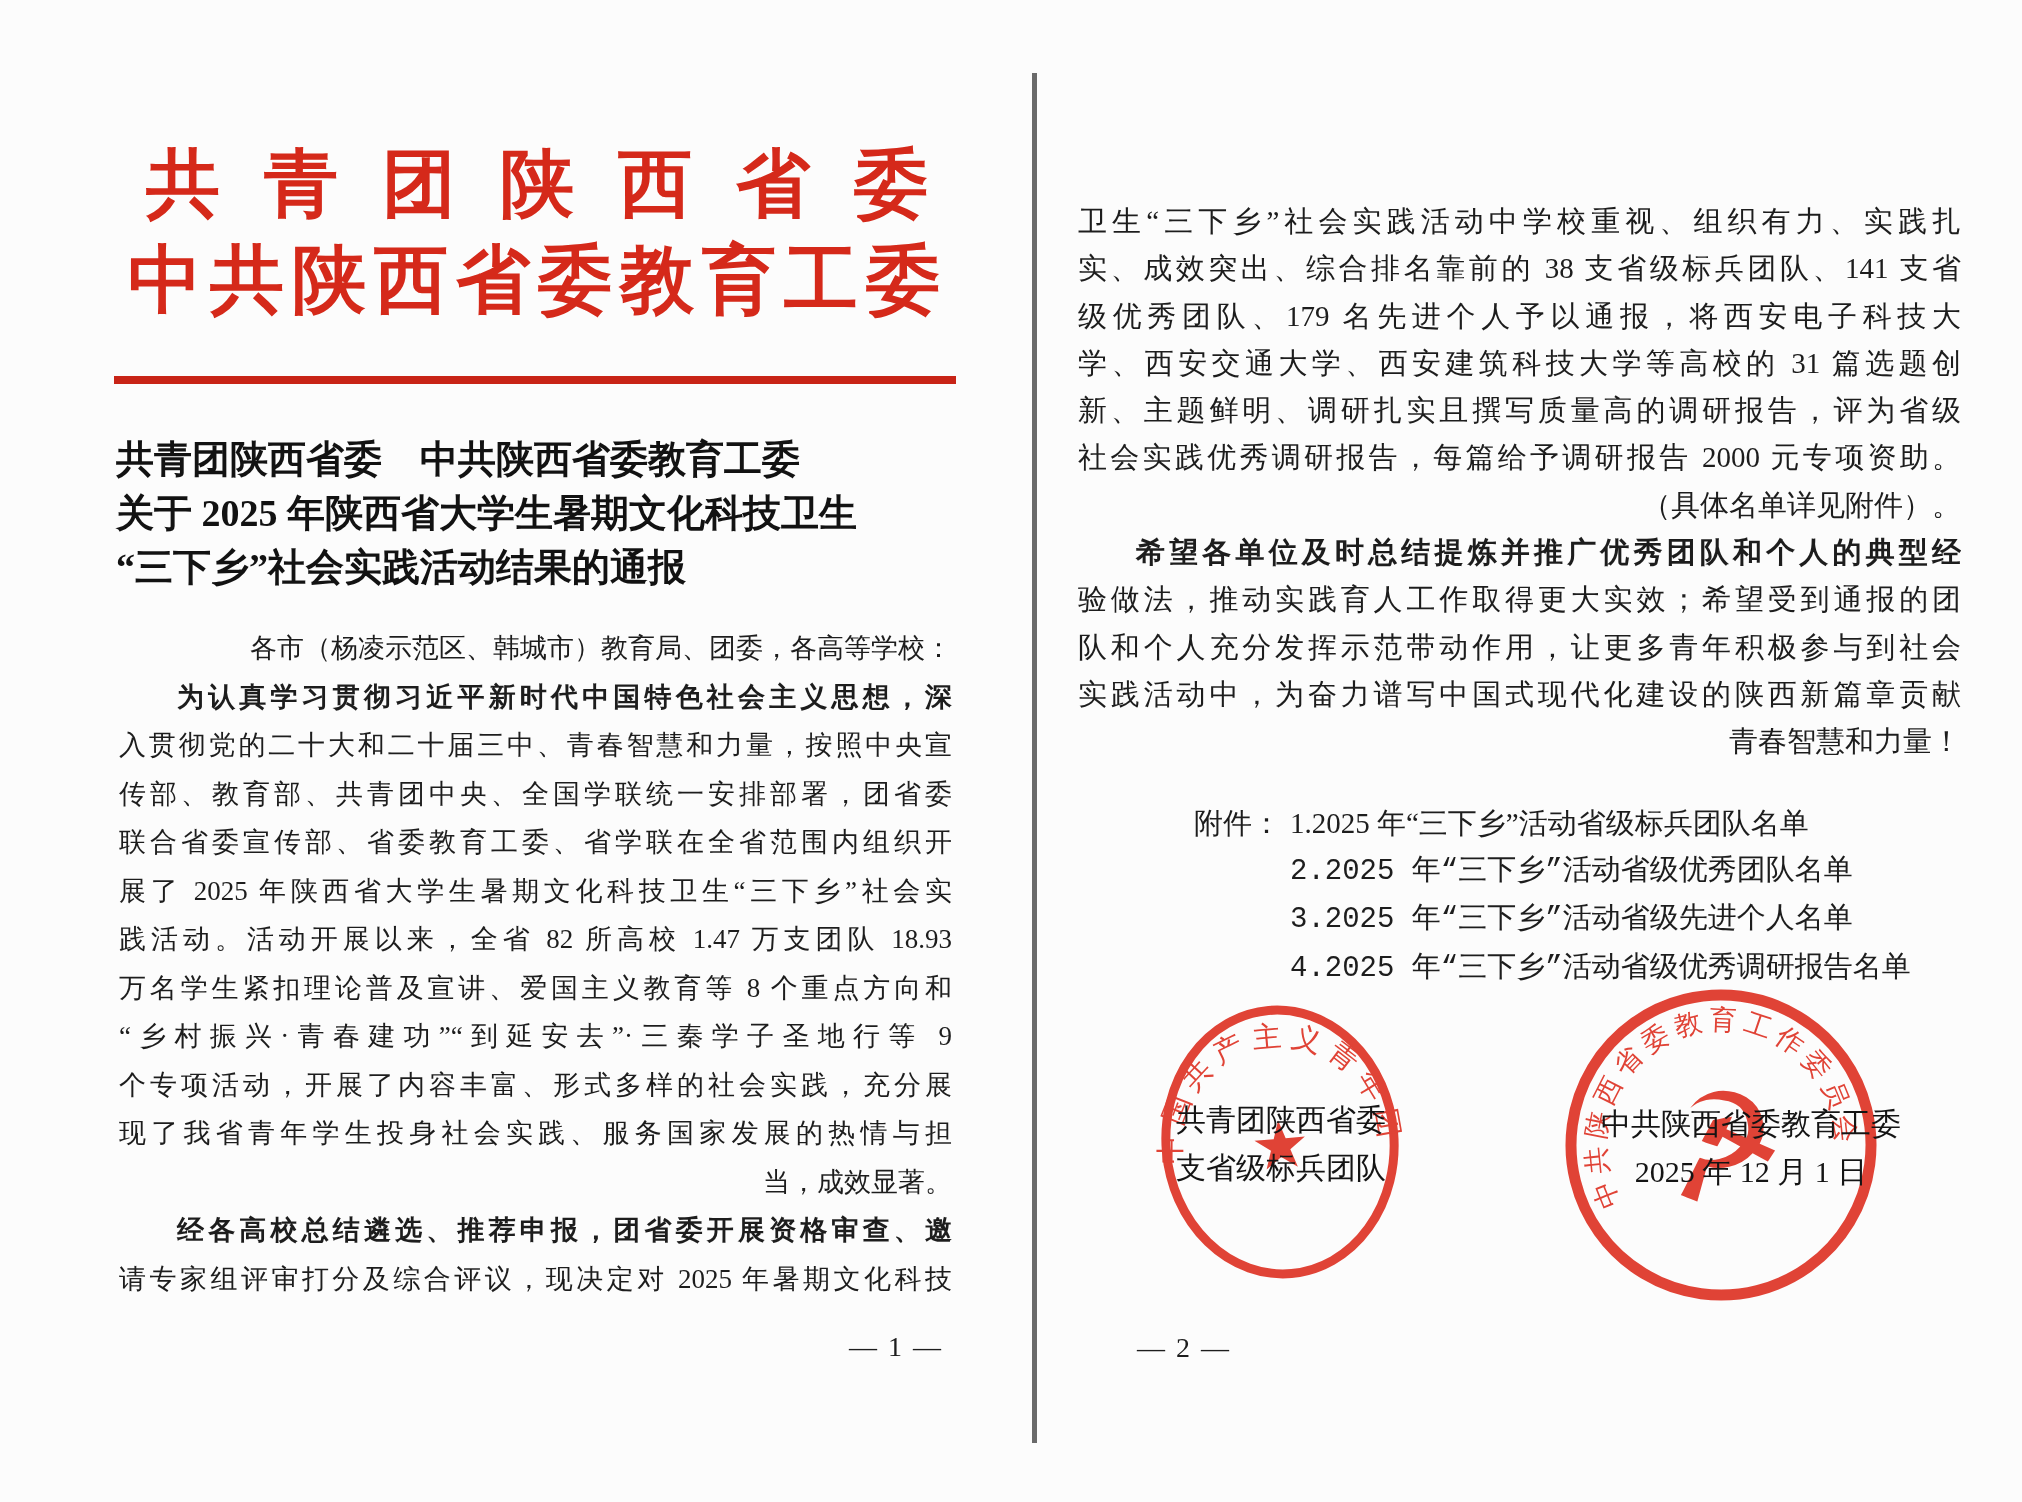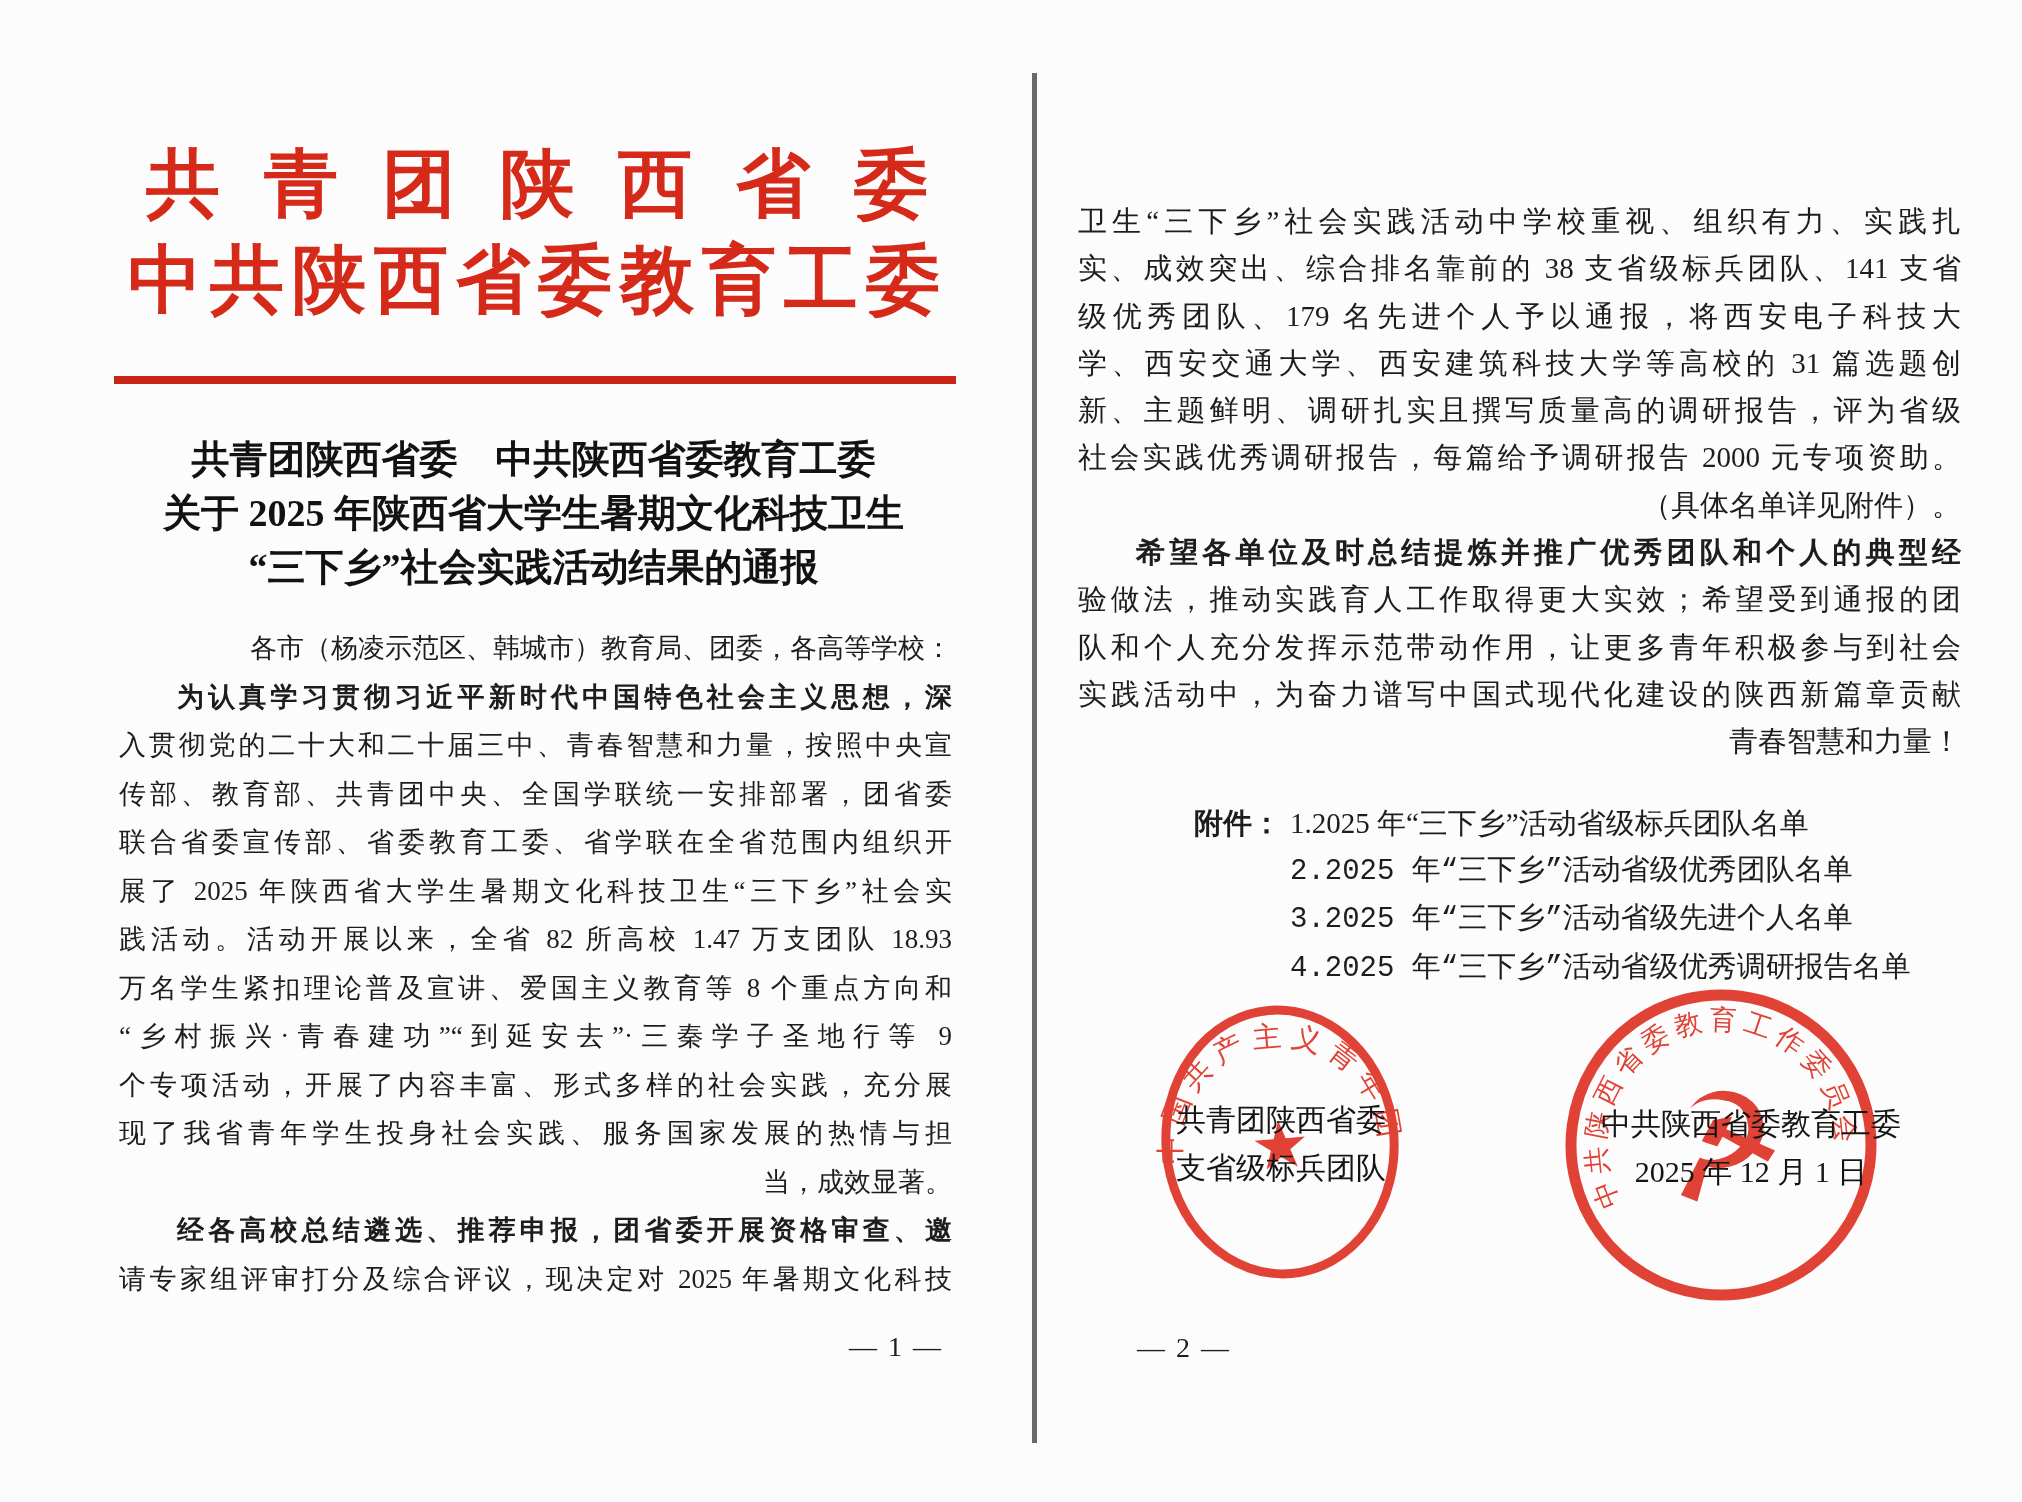--- a/index.html
+++ b/index.html
@@ -12,35 +12,35 @@
   .abs{position:absolute;}
 
   
   .hdr{left:100px;width:838px;color:#d5291a;font-weight:bold;font-size:74px;
        text-align:center;white-space:nowrap;}
   .hdr.l1{top:136px;height:96px;line-height:96px;letter-spacing:44px;padding-left:30px;width:808px;}
   .hdr.l2{top:232px;height:96px;line-height:96px;letter-spacing:8px;padding-left:6px;width:832px;}
   .red-rule{left:98px;top:376px;width:842px;height:8px;background:#c82417;}
 
   
-  .doc-title{left:100px;top:432px;width:835px;text-align:center;
+  .doc-title{left:100px;top:432px;width:835px;
              font-weight:bold;font-size:38px;line-height:54px;color:#121212;}
 
   
   .body1{left:103px;top:624px;width:833px;font-size:27px;}
   .body2{left:1062px;top:171px;width:883px;font-size:29px;margin-top:27px;}
   .ln{height:48.5px;line-height:48.5px;overflow:hidden;white-space:nowrap;text-align:right;}
   .body2 .ln{height:47.3px;line-height:47.3px;}
   .ln.j{white-space:normal;text-align:justify;text-align-last:justify;text-justify:inter-ideograph;}
   .ln.ind{text-indent:58px;font-weight:bold;}
 
   
   .attach{left:1178px;top:799px;width:768px;font-size:29px;}
   .arow{height:48.5px;line-height:48.5px;white-space:nowrap;}
-  .alabel{display:inline-block;width:96px;font-weight:bold;}
+  .alabel{display:inline-block;width:96px;}
   .arow.ai{padding-left:96px;font-family:Liberation Mono, monospace;}
 
   
   .seal{position:absolute;opacity:.88;z-index:1;}
   .seal-l{left:1136px;top:996px;width:256px;height:292px;}
   .seal-r{left:1540px;top:980px;width:330px;height:330px;}
   .sig{z-index:2;text-align:center;font-size:30px;color:#141414;}
   .sig div{height:48px;line-height:48px;white-space:nowrap;}
   .sig-l{left:1125px;top:1096px;width:280px;}
   .sig-r{left:1545px;top:1100px;width:380px;}

